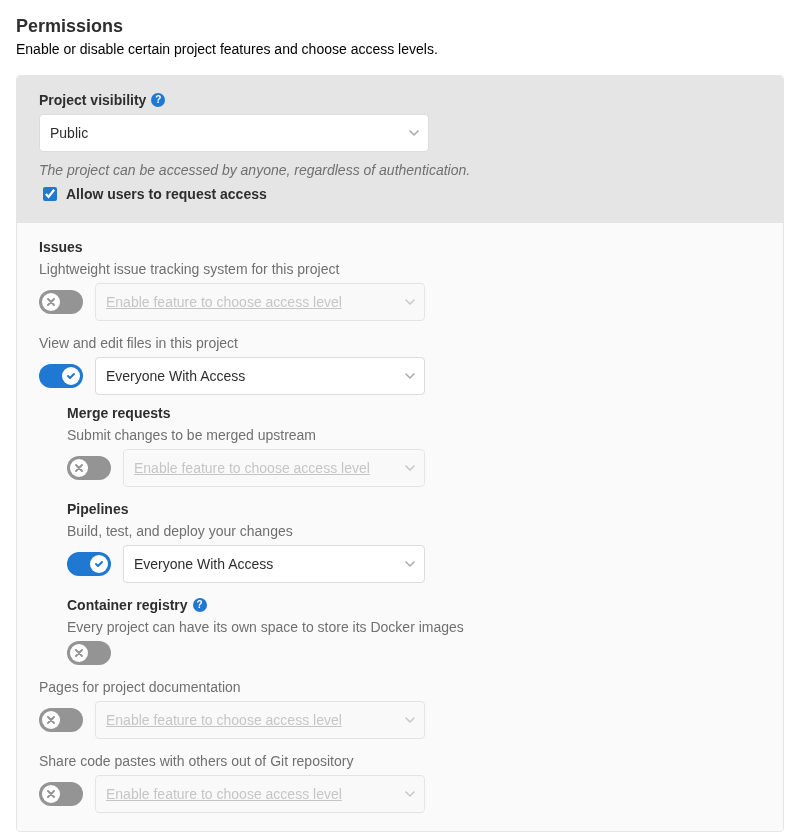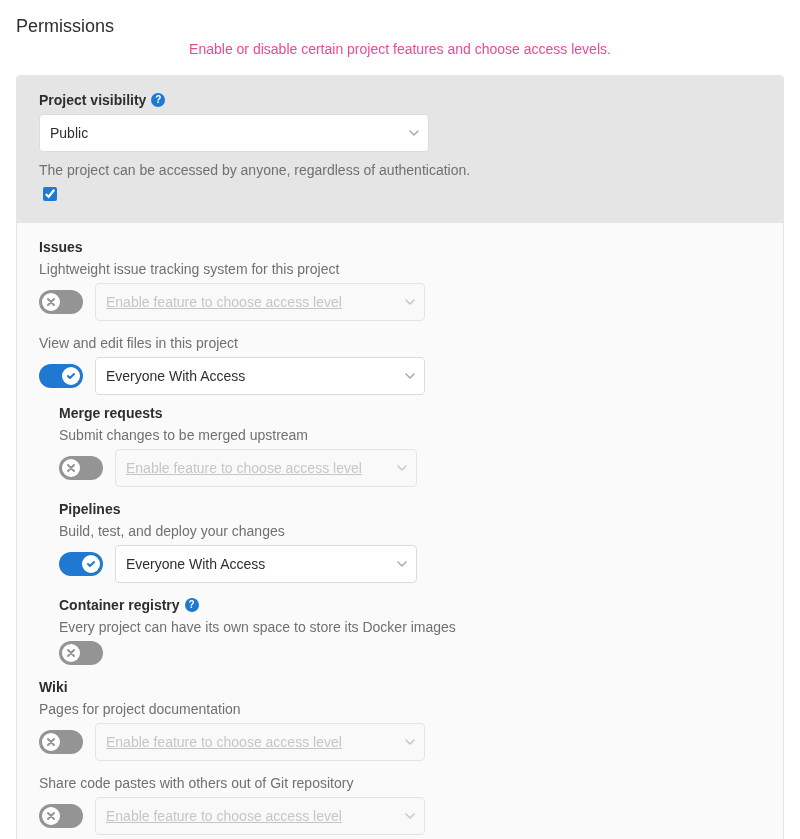--- a/index.html
+++ b/index.html
@@ -7,29 +7,28 @@
     margin: 0;
     font-family: -apple-system, BlinkMacSystemFont, "Segoe UI", Helvetica, Arial, sans-serif;
     font-size: 14px;
     color: #2e2e2e;
     background: #fff;
     padding: 16px;
     width: 800px;
   }
   h2.title {
     font-size: 18px;
-    font-weight: 400;
+    font-weight: 700;
     margin: 0 0 4px 0;
     color: #2e2e2e;
   }
   .subtitle {
-    color: #ec4899;
+    color: #000000;
     margin: 0 0 18px 0;
     font-size: 14px;
-    text-align: center;
   }
   .panel {
     border: 1px solid #e5e5e5;
     border-radius: 4px;
     overflow: hidden;
   }
   .section {
     padding: 16px 22px 18px 22px;
   }
   .section.top {
@@ -94,20 +93,21 @@
     top: 50%;
     transform: translateY(-50%);
     pointer-events: none;
     color: #a9a9a9;
   }
   .chev svg { display: block; }
   .hint {
     color: #707070;
     font-size: 14px;
     margin: 10px 0 6px 0;
+    font-style: italic;
   }
   .checkbox-row {
     display: flex;
     align-items: center;
     gap: 6px;
     font-weight: 600;
     font-size: 14px;
   }
   .checkbox-row input[type="checkbox"] {
     width: 14px;
@@ -117,21 +117,21 @@
   .feature {
     margin-bottom: 14px;
   }
   .feature:last-child { margin-bottom: 0; }
   .feature .ctrl-row {
     display: flex;
     align-items: center;
     gap: 12px;
   }
   .sub-features {
-    margin-left: 20px;
+    margin-left: 28px;
     margin-top: 10px;
   }
   
   .toggle {
     width: 44px;
     height: 24px;
     border-radius: 12px;
     position: relative;
     cursor: pointer;
     flex: 0 0 44px;
@@ -174,20 +174,21 @@
       </select>
       <span class="chev">
         <svg width="10" height="10" viewBox="0 0 10 10">
             <path d="M1 3 L5 7 L9 3" stroke="#a9a9a9" stroke-width="1.5" fill="none" stroke-linecap="round" stroke-linejoin="round"></path>
           </svg>
       </span>
     </div>
     <p class="hint">The project can be accessed by anyone, regardless of authentication.</p>
     <label class="checkbox-row">
       <input type="checkbox" checked="" style="">
+      <span>Allow users to request access</span>
     </label>
   </div>
 
   <div class="section features">
 
     <div class="feature">
       <div class="label-row">Issues</div>
       <p class="desc">Lightweight issue tracking system for this project</p>
       <div class="ctrl-row">
         <div class="toggle off">
@@ -296,21 +297,20 @@
                   </svg>
               </div>
             </div>
           </div>
         </div>
 
       </div>
     </div>
 
     <div class="feature">
-      <div class="label-row">Wiki</div>
       <p class="desc">Pages for project documentation</p>
       <div class="ctrl-row">
         <div class="toggle off">
           <div class="knob">
             <svg width="10" height="10" viewBox="0 0 10 10">
                 <path d="M2 2 L8 8 M8 2 L2 8" stroke="#949494" stroke-width="2" stroke-linecap="round"></path>
               </svg>
           </div>
         </div>
         <div class="select disabled">

